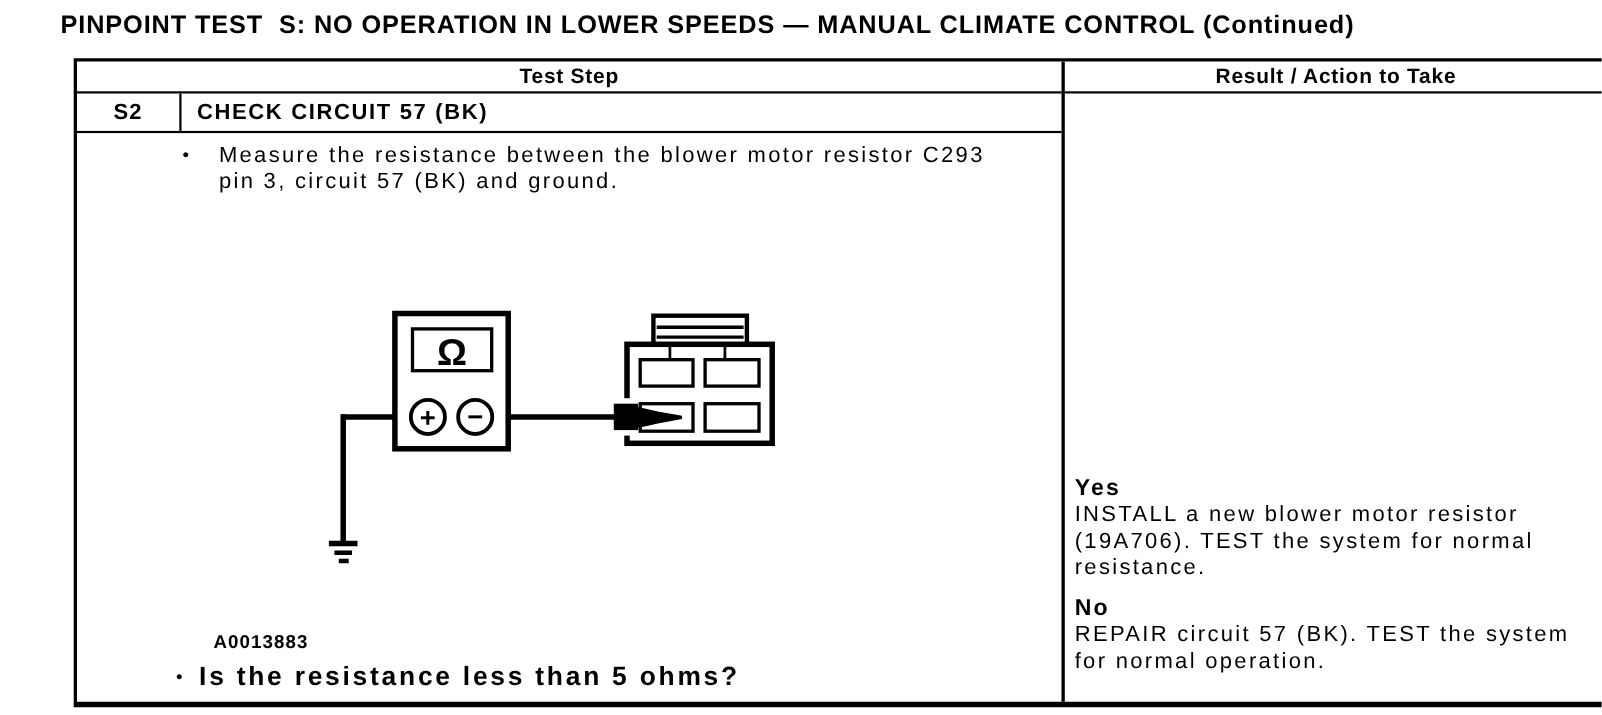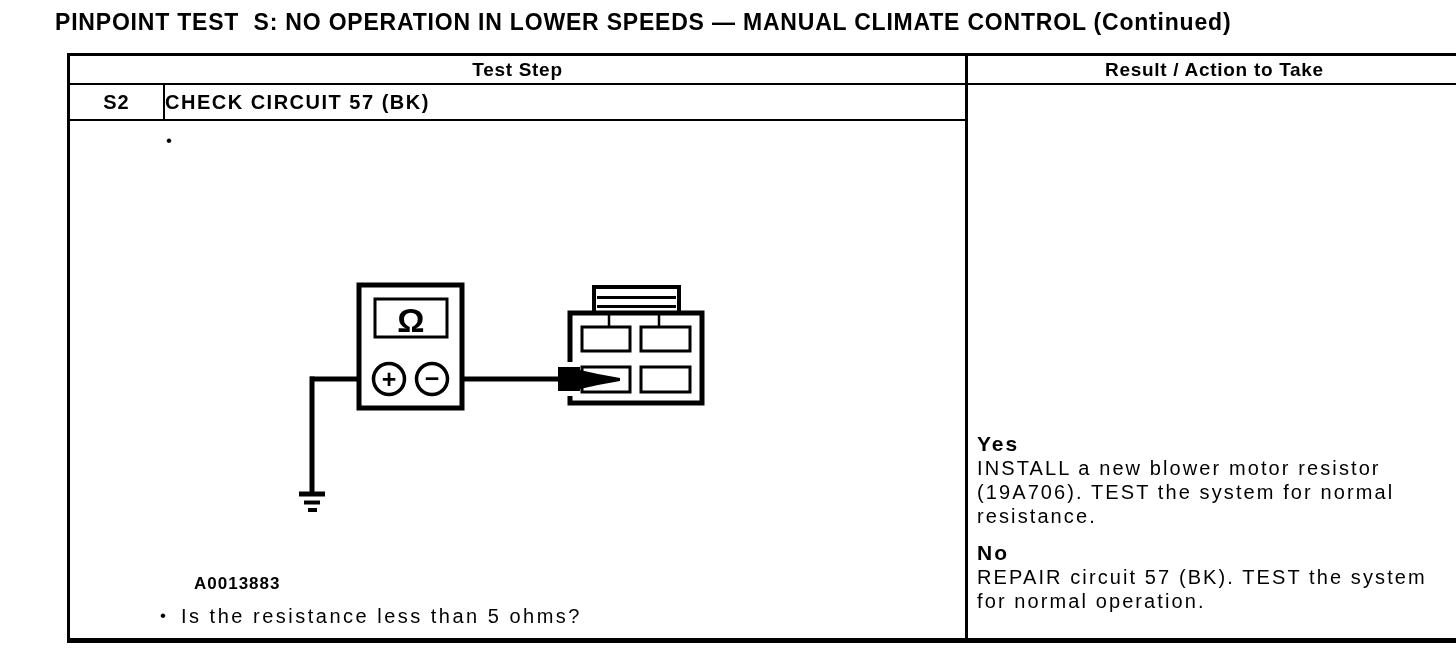--- a/index.html
+++ b/index.html
@@ -39,35 +39,35 @@
     height:36px; border-bottom:2px solid #000;
     display:flex; flex:0 0 auto;
   }
   .s2-cell {
     width:95px; border-right:2px solid #000;
     display:flex; align-items:center; justify-content:center;
     font-weight:bold; font-size:20px; letter-spacing:1px;
   }
   .check-cell {
     flex:1; display:flex; align-items:center;
-    padding-left:0;
+    padding-left:14px;
     font-weight:bold; font-size:20px; letter-spacing:1.5px;
     white-space:nowrap;
   }
   .body-cell { flex:1; position:relative; }
   .bullet-row { position:absolute; display:flex; align-items:flex-start; }
   .bullet-row.b1 { left:96px; top:8px; }
   .bullet-row.b2 { left:90px; top:482px; }
   .dot { font-size:17px; line-height:24px; }
   .b1 .dot { width:33px; }
   .b2 .dot { width:21px; line-height:26px; }
   .btext { font-size:20px; letter-spacing:2.1px; line-height:24px; }
   .bline { display:block; white-space:nowrap; }
   .qtext {
-    font-size:20px; font-weight:normal; letter-spacing:2.5px;
+    font-size:24px; font-weight:bold; letter-spacing:2.5px;
     line-height:26px; white-space:nowrap;
   }
   .diagram { position:absolute; left:202px; top:149px; width:460px; height:260px; }
   .fig-label {
     position:absolute; left:124px; top:453px;
     font-size:17px; font-weight:bold; letter-spacing:1px;
   }
   .result-body {
     flex:1; display:flex; flex-direction:column; justify-content:flex-end;
     padding:0 6px 25px 9px;
@@ -93,20 +93,22 @@
     <div class="s2-row">
       <div class="s2-cell">S2</div>
       <div class="check-cell">CHECK CIRCUIT 57 (BK)</div>
     </div>
 
     <div class="body-cell">
 
       <div class="bullet-row b1">
         <span class="dot">•</span>
         <span class="btext">
+          <span class="bline">Measure the resistance between the blower motor resistor C293</span>
+          <span class="bline">pin 3, circuit 57 (BK) and ground.</span>
         </span>
       </div>
 
       <div class="diagram">
         <svg width="460" height="260" viewBox="0 0 460 260">
 
           <line x1="38" y1="109" x2="106" y2="109" stroke="#000" stroke-width="5"></line>
           <line x1="40" y1="106.5" x2="40" y2="225" stroke="#000" stroke-width="5"></line>
 
           <line x1="27" y1="224" x2="53" y2="224" stroke="#000" stroke-width="5"></line>

